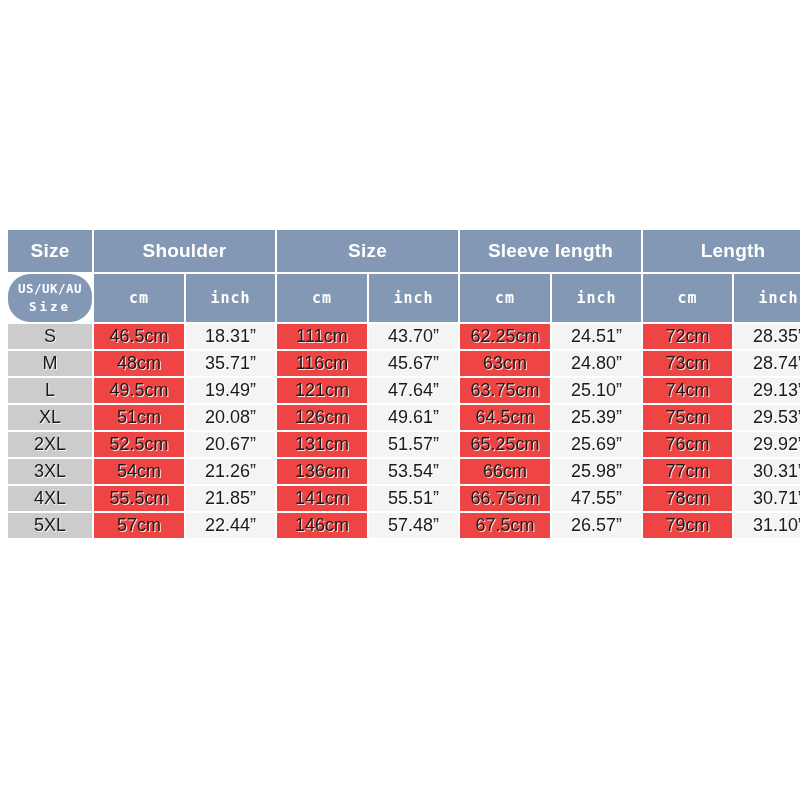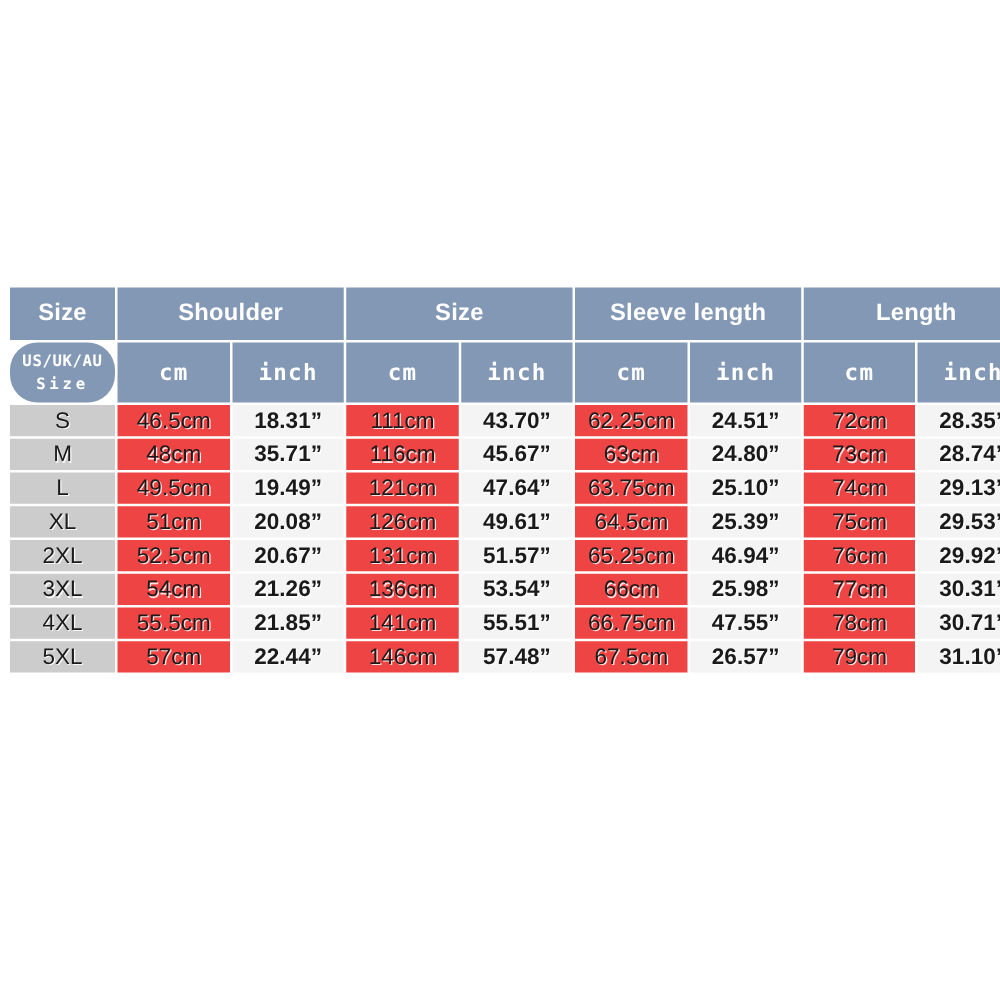--- a/index.html
+++ b/index.html
@@ -43,21 +43,21 @@
     font-size: 19px;
     font-weight: bold;
     font-family: "Liberation Sans", sans-serif;
     letter-spacing: 0.2px;
   }
 
   .sub-head {
     background: #8398b5;
     color: #ffffff;
     height: 48px;
-    font-size: 18px;
+    font-size: 15px;
     font-weight: bold;
     font-family: "DejaVu Sans Mono", monospace;
     letter-spacing: 1px;
   }
 
   .sub-head.size-head {
     font-size: 12.5px;
     line-height: 1.45;
     letter-spacing: 0.5px;
     border-radius: 22px;
@@ -79,21 +79,20 @@
   td.c-size {
     background: #cccccc;
   }
 
   td.c-cm {
     background: #ef4444;
   }
 
   td.c-inch {
     background: #f4f4f4;
-    font-weight: bold;
   }
 </style>
 </head>
 <body>
 
 <div id="chart-wrap">
   <table class="size-chart">
     <colgroup>
       <col style="width:84px">
       <col style="width:90px">
@@ -176,21 +175,21 @@
         <td class="c-cm">75cm</td>
         <td class="c-inch">29.53”</td>
       </tr>
       <tr class="data-row">
         <td class="c-size">2XL</td>
         <td class="c-cm">52.5cm</td>
         <td class="c-inch">20.67”</td>
         <td class="c-cm">131cm</td>
         <td class="c-inch">51.57”</td>
         <td class="c-cm">65.25cm</td>
-        <td class="c-inch">46.94”</td>
+        <td class="c-inch">25.69”</td>
         <td class="c-cm">76cm</td>
         <td class="c-inch">29.92”</td>
       </tr>
       <tr class="data-row">
         <td class="c-size">3XL</td>
         <td class="c-cm">54cm</td>
         <td class="c-inch">21.26”</td>
         <td class="c-cm">136cm</td>
         <td class="c-inch">53.54”</td>
         <td class="c-cm">66cm</td>

